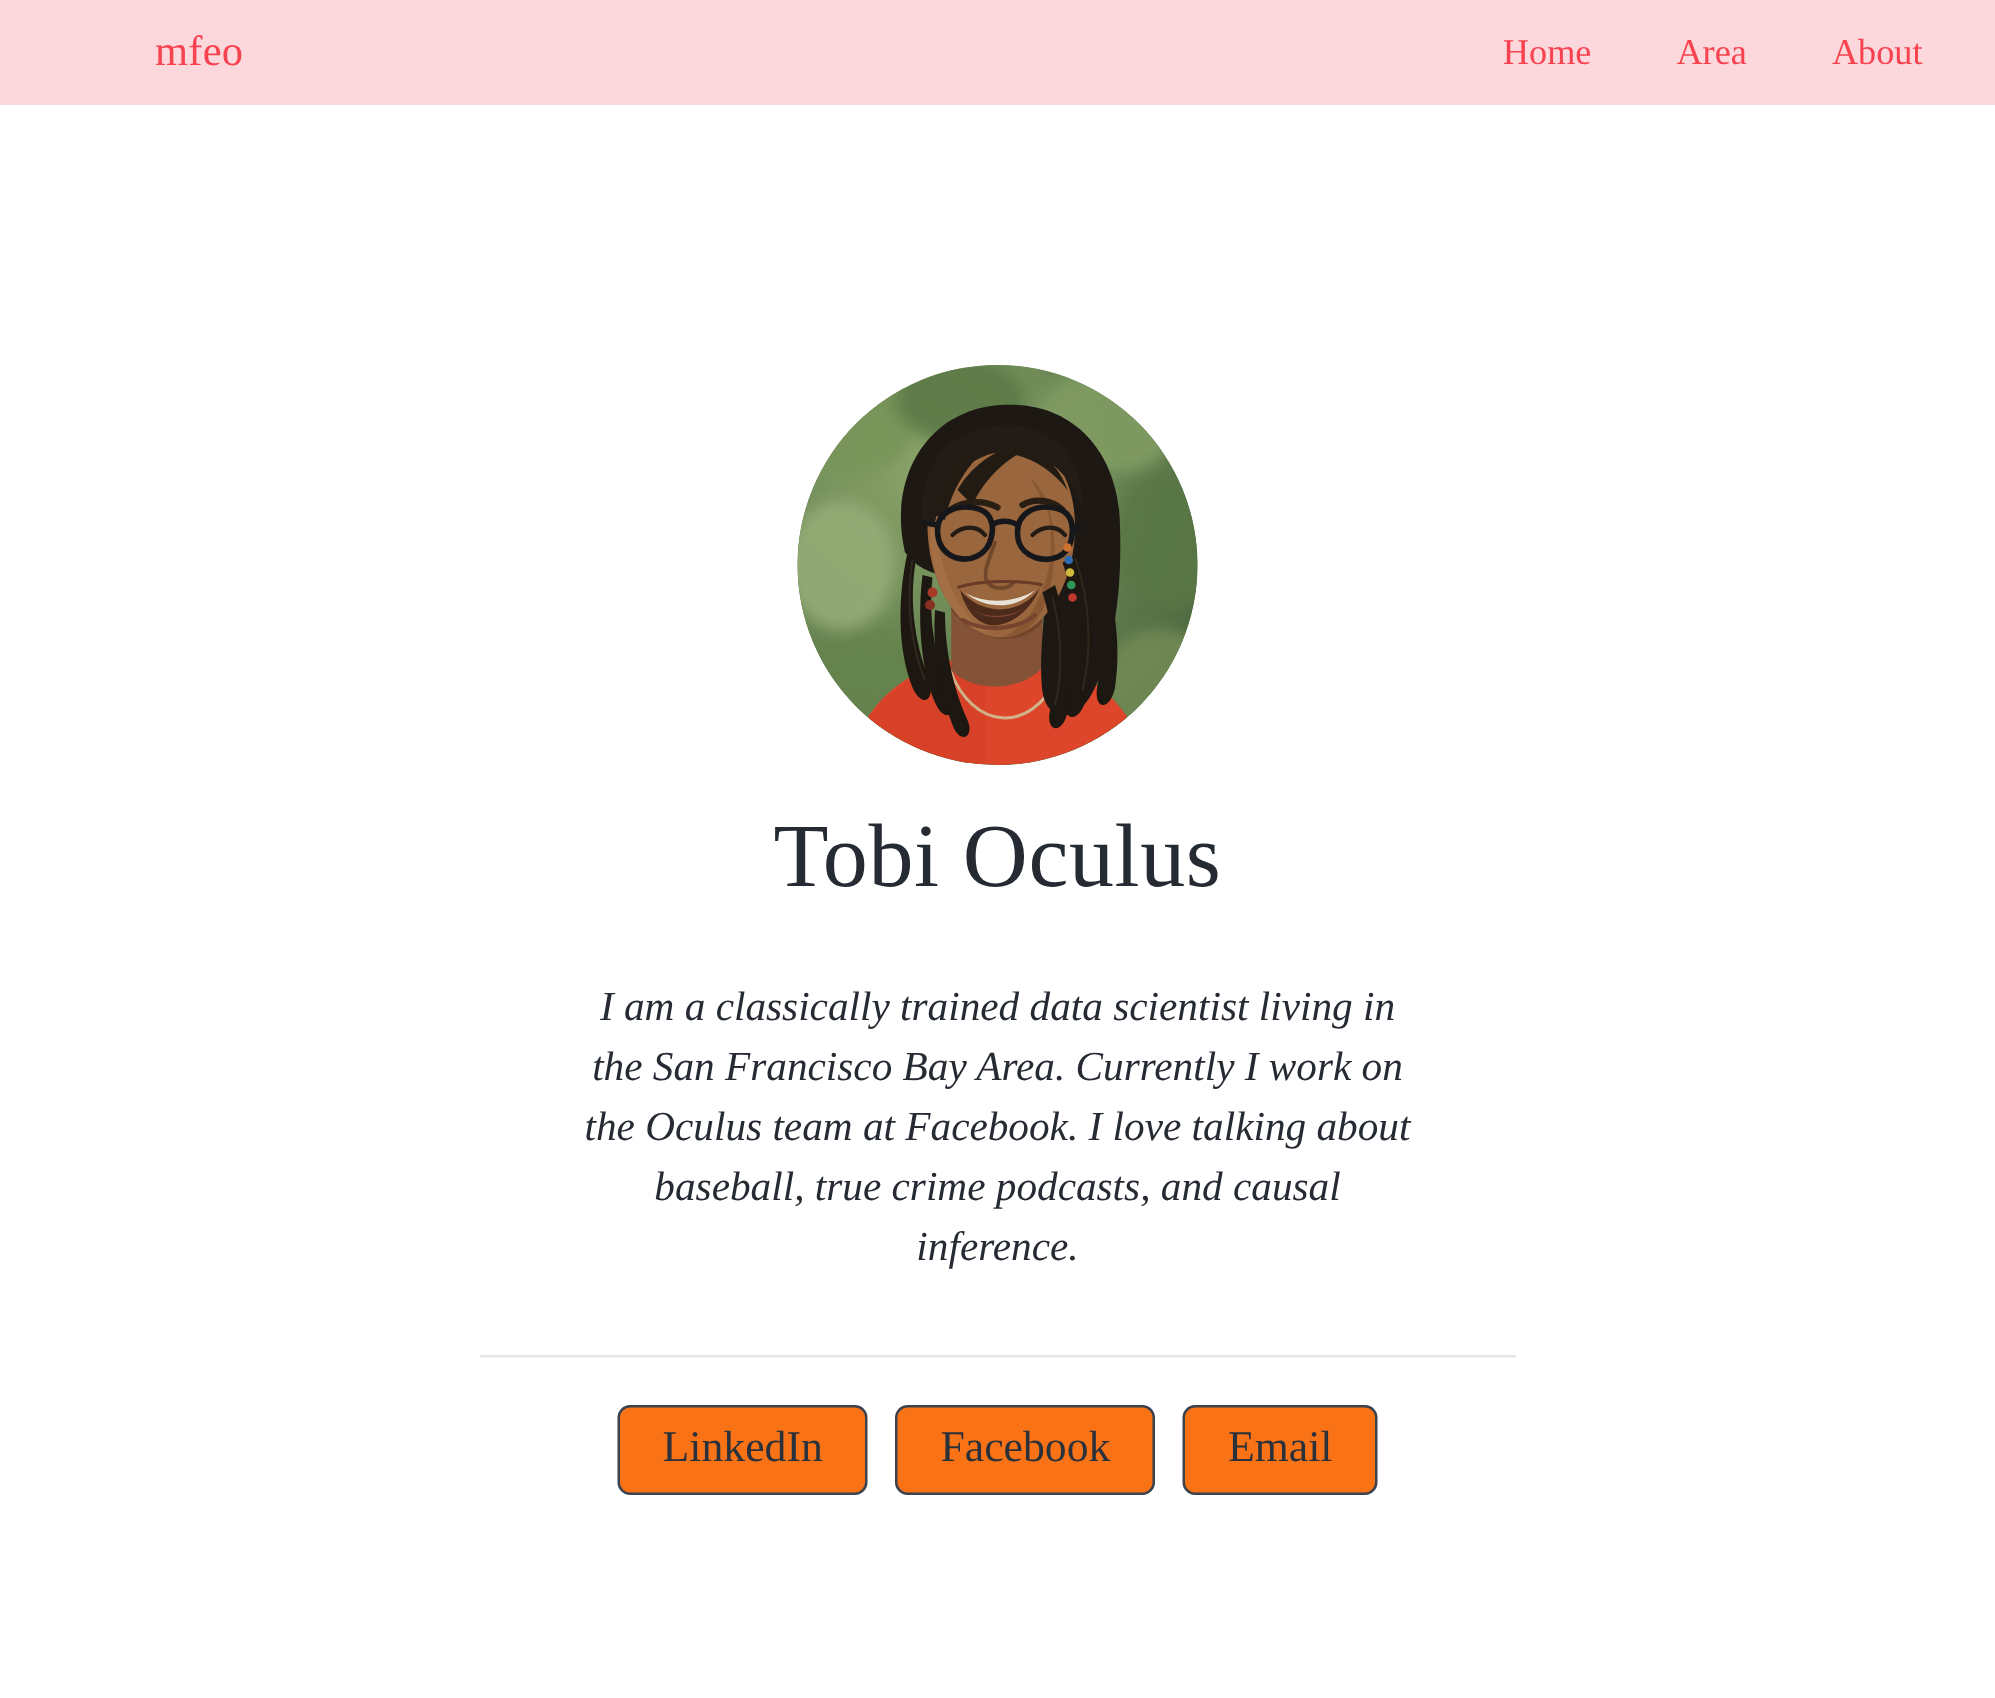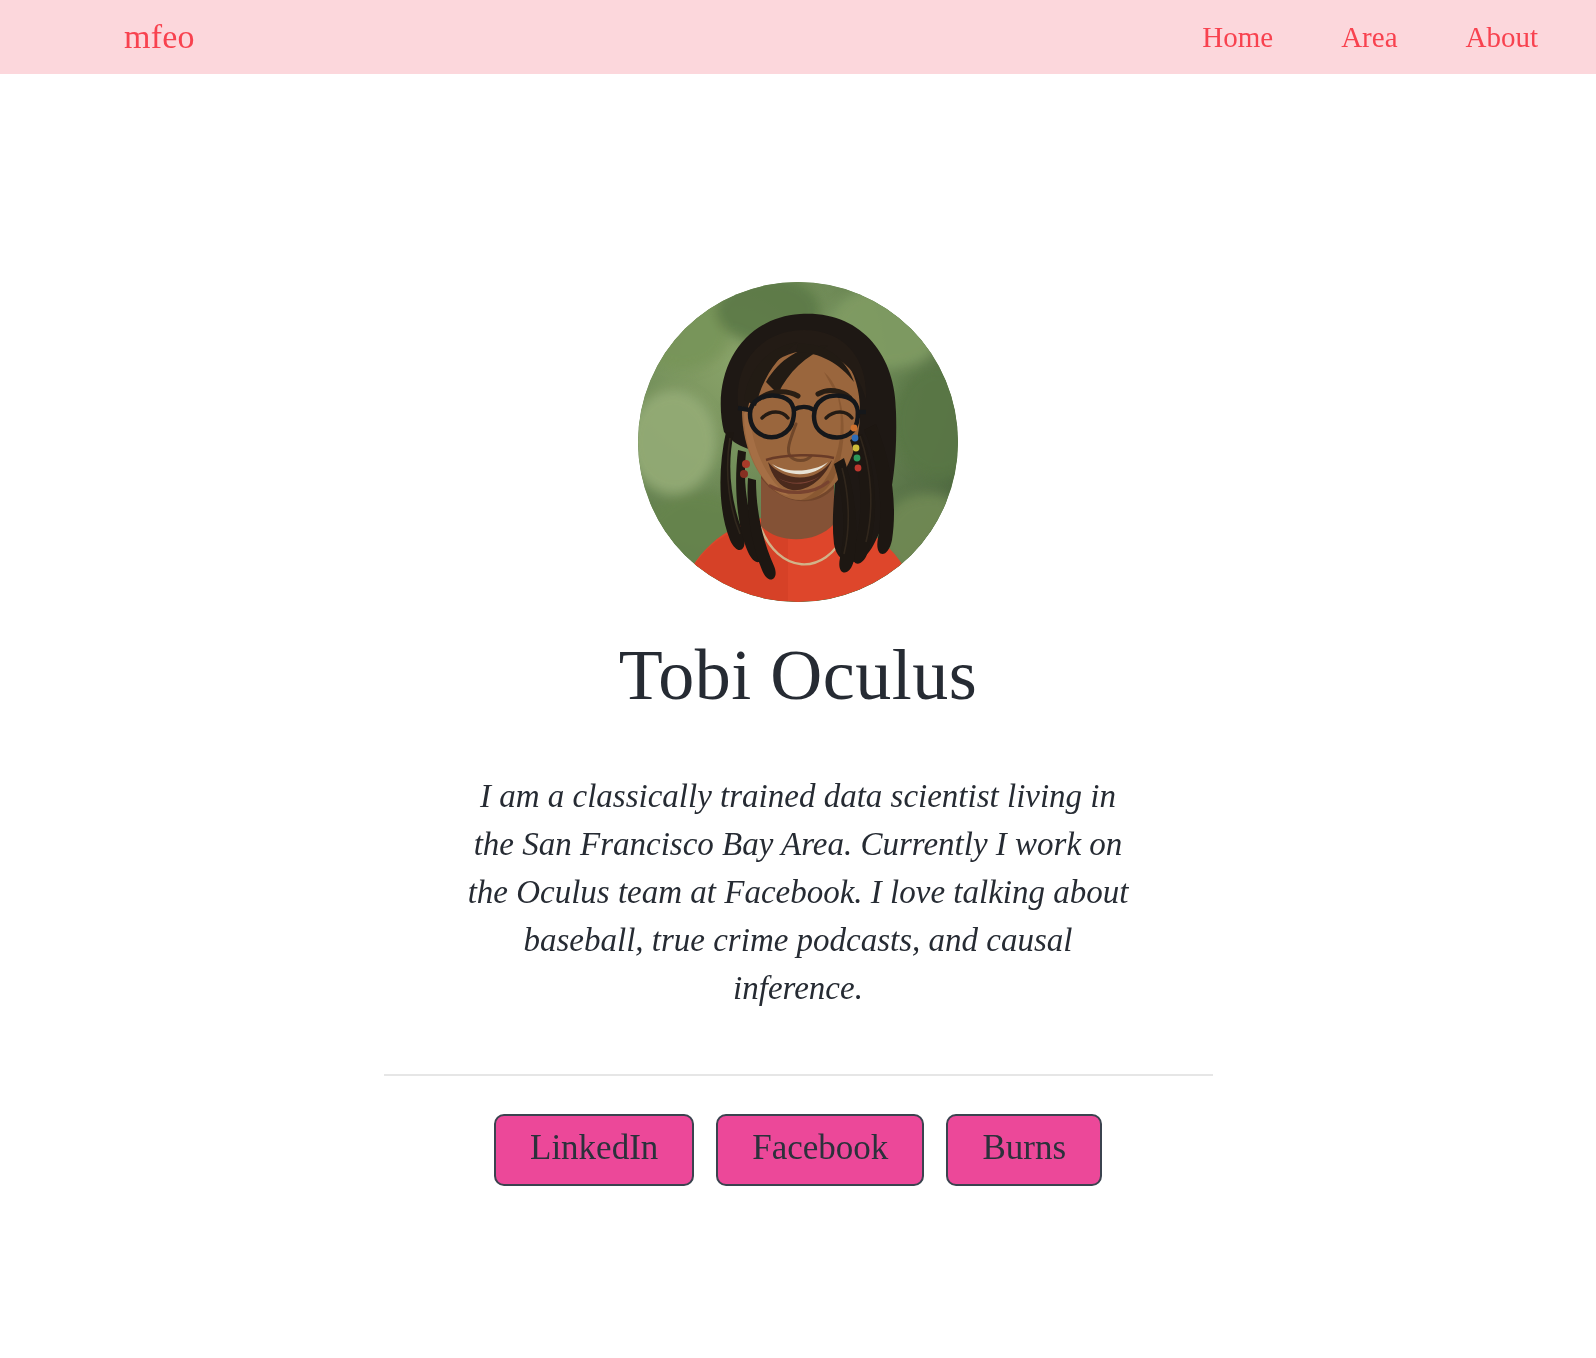--- a/index.html
+++ b/index.html
@@ -9,21 +9,21 @@
   body {
     width: 1596px;
     height: 1358px;
     background: #ffffff;
     font-family: "Liberation Serif", "DejaVu Serif", serif;
     overflow: hidden;
   }
 
   
   .navbar {
-    height: 74px;
+    height: 84px;
     background: #fcd7dc;
     display: flex;
     align-items: center;
     justify-content: space-between;
     padding: 0 58px 0 124px;
     box-sizing: border-box;
   }
   .brand {
     color: #f8424f;
     font-size: 34px;
@@ -101,21 +101,21 @@
 
   .links-row {
     margin-top: 38px;
     display: flex;
     align-items: center;
     gap: 22px;
   }
   .link-button {
     border: 2px solid #3b434f;
     border-radius: 10px;
-    background: #ec4899;
+    background: #f97316;
     color: #2b313b;
     font-size: 35px;
     font-family: "Liberation Serif", "DejaVu Serif", serif;
     padding: 12px 34px 15px 34px;
     line-height: 1.15;
     cursor: pointer;
     text-decoration: none;
     display: inline-block;
   }
 </style>
@@ -248,16 +248,16 @@
 
   <h1 class="name">Tobi Oculus</h1>
 
   <p class="bio">I am a classically trained data scientist living in the San Francisco Bay Area. Currently I work on the Oculus team at Facebook. I love talking about baseball, true crime podcasts, and causal inference.</p>
 
   <hr class="divider">
 
   <div class="links-row">
     <a class="link-button" href="#">LinkedIn</a>
     <a class="link-button" href="#">Facebook</a>
-    <a class="link-button" href="#">Burns</a>
+    <a class="link-button" href="#">Email</a>
   </div>
 
 </div>
 
 </body></html>

